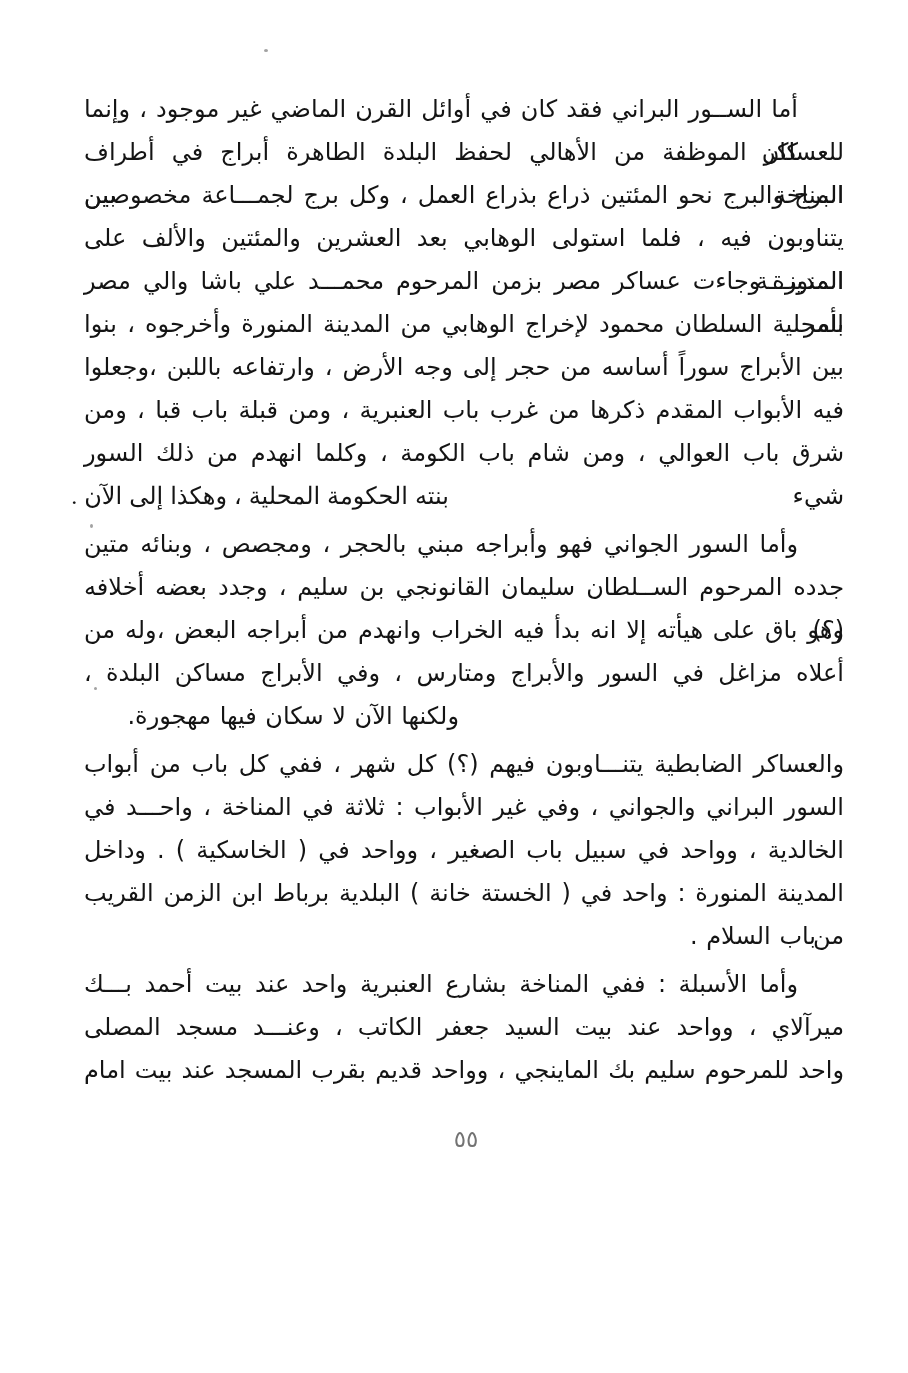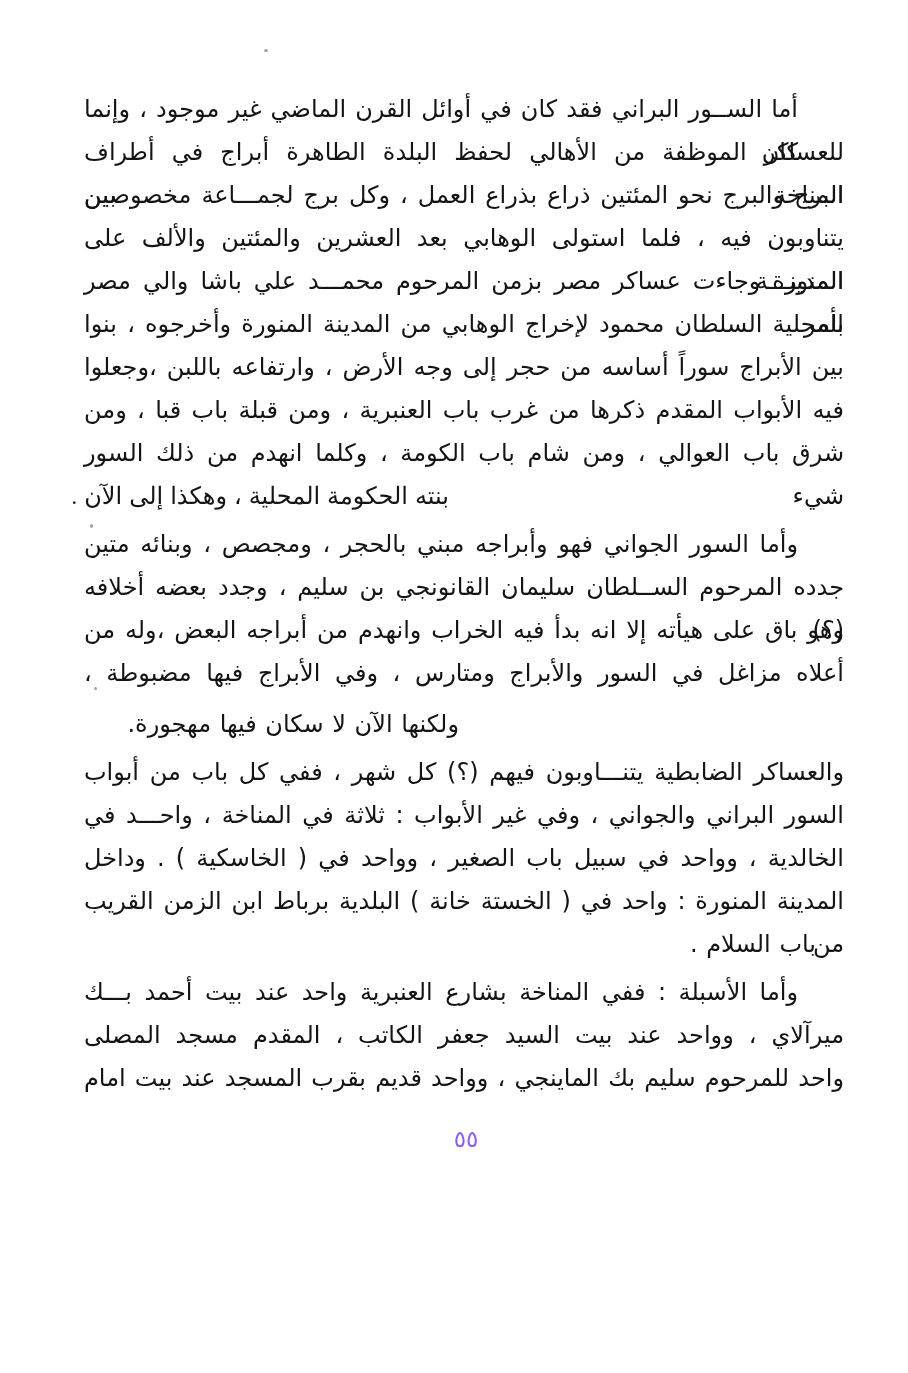--- a/index.html
+++ b/index.html
@@ -42,38 +42,37 @@
     text-align-last: right;
     padding-right: 395px;
     white-space: nowrap;
     font-family: Liberation Serif, serif;
   }
   .ln.end-left-b {
     text-align: right;
     text-align-last: right;
     padding-right: 385px;
     white-space: nowrap;
-    margin-top: 8px;
   }
   .ln.end-right {
     text-align: right;
     text-align-last: right;
     padding-right: 28px;
     white-space: nowrap;
   }
   .page-number {
     position: absolute;
     top: 1126px;
     right: 62px;
     width: 760px;
     direction: rtl;
     text-align: center;
     font-size: 23px;
     letter-spacing: 4px;
-    color: #8b5cf6;
+    color: #737373;
   }
   .speck {
     position: absolute;
     background: #555;
     border-radius: 50%;
     opacity: 0.55;
   }
   .speck.s1 { left: 264px; top: 49px;  width: 4px; height: 3px; }
   .speck.s2 { left: 90px;  top: 524px; width: 3px; height: 4px; }
   .speck.s3 { left: 94px;  top: 687px; width: 3px; height: 3px; }
@@ -95,35 +94,35 @@
       <div class="ln">بين الأبراج سوراً أساسه من حجر إلى وجه الأرض ، وارتفاعه باللبن ،وجعلوا</div>
       <div class="ln">فيه الأبواب المقدم ذكرها من غرب باب العنبرية ، ومن قبلة باب قبا ، ومن</div>
       <div class="ln">شرق باب العوالي ، ومن شام باب الكومة ، وكلما انهدم من ذلك السور شيء</div>
       <div class="ln end-left-a">بنته الحكومة المحلية ، وهكذا إلى الآن .</div>
     </div>
 
     <div class="para">
       <div class="ln indent">وأما السور الجواني فهو وأبراجه مبني بالحجر ، ومجصص ، وبنائه متين</div>
       <div class="ln">جدده المرحوم الســلطان سليمان القانونجي بن سليم ، وجدد بعضه أخلافه (؟)</div>
       <div class="ln">وهو باق على هيأته إلا انه بدأ فيه الخراب وانهدم من أبراجه البعض ،وله من</div>
-      <div class="ln">أعلاه مزاغل في السور والأبراج ومتارس ، وفي الأبراج فيها مضبوطة ،</div>
+      <div class="ln">أعلاه مزاغل في السور والأبراج ومتارس ، وفي الأبراج مساكن البلدة ،</div>
       <div class="ln end-left-b">ولكنها الآن لا سكان فيها مهجورة.</div>
     </div>
 
     <div class="para">
       <div class="ln">والعساكر الضابطية يتنـــاوبون فيهم (؟) كل شهر ، ففي كل باب من أبواب</div>
       <div class="ln">السور البراني والجواني ، وفي غير الأبواب : ثلاثة في المناخة ، واحـــد في</div>
       <div class="ln">الخالدية ، وواحد في سبيل باب الصغير ، وواحد في ( الخاسكية ) . وداخل</div>
       <div class="ln">المدينة المنورة : واحد في ( الخستة خانة ) البلدية برباط ابن الزمن القريب من</div>
       <div class="ln end-right">باب السلام .</div>
     </div>
 
     <div class="para">
       <div class="ln indent">وأما الأسبلة : ففي المناخة بشارع العنبرية واحد عند بيت أحمد بـــك</div>
-      <div class="ln">ميرآلاي ، وواحد عند بيت السيد جعفر الكاتب ، المقدم مسجد المصلى</div>
+      <div class="ln">ميرآلاي ، وواحد عند بيت السيد جعفر الكاتب ، وعنـــد مسجد المصلى</div>
       <div class="ln">واحد للمرحوم سليم بك الماينجي ، وواحد قديم بقرب المسجد عند بيت امام</div>
     </div>
 
   </div>
 
   <div class="page-number">٥٥</div>
 
   <div class="speck s1"></div>
   <div class="speck s2"></div>
   <div class="speck s3"></div>

